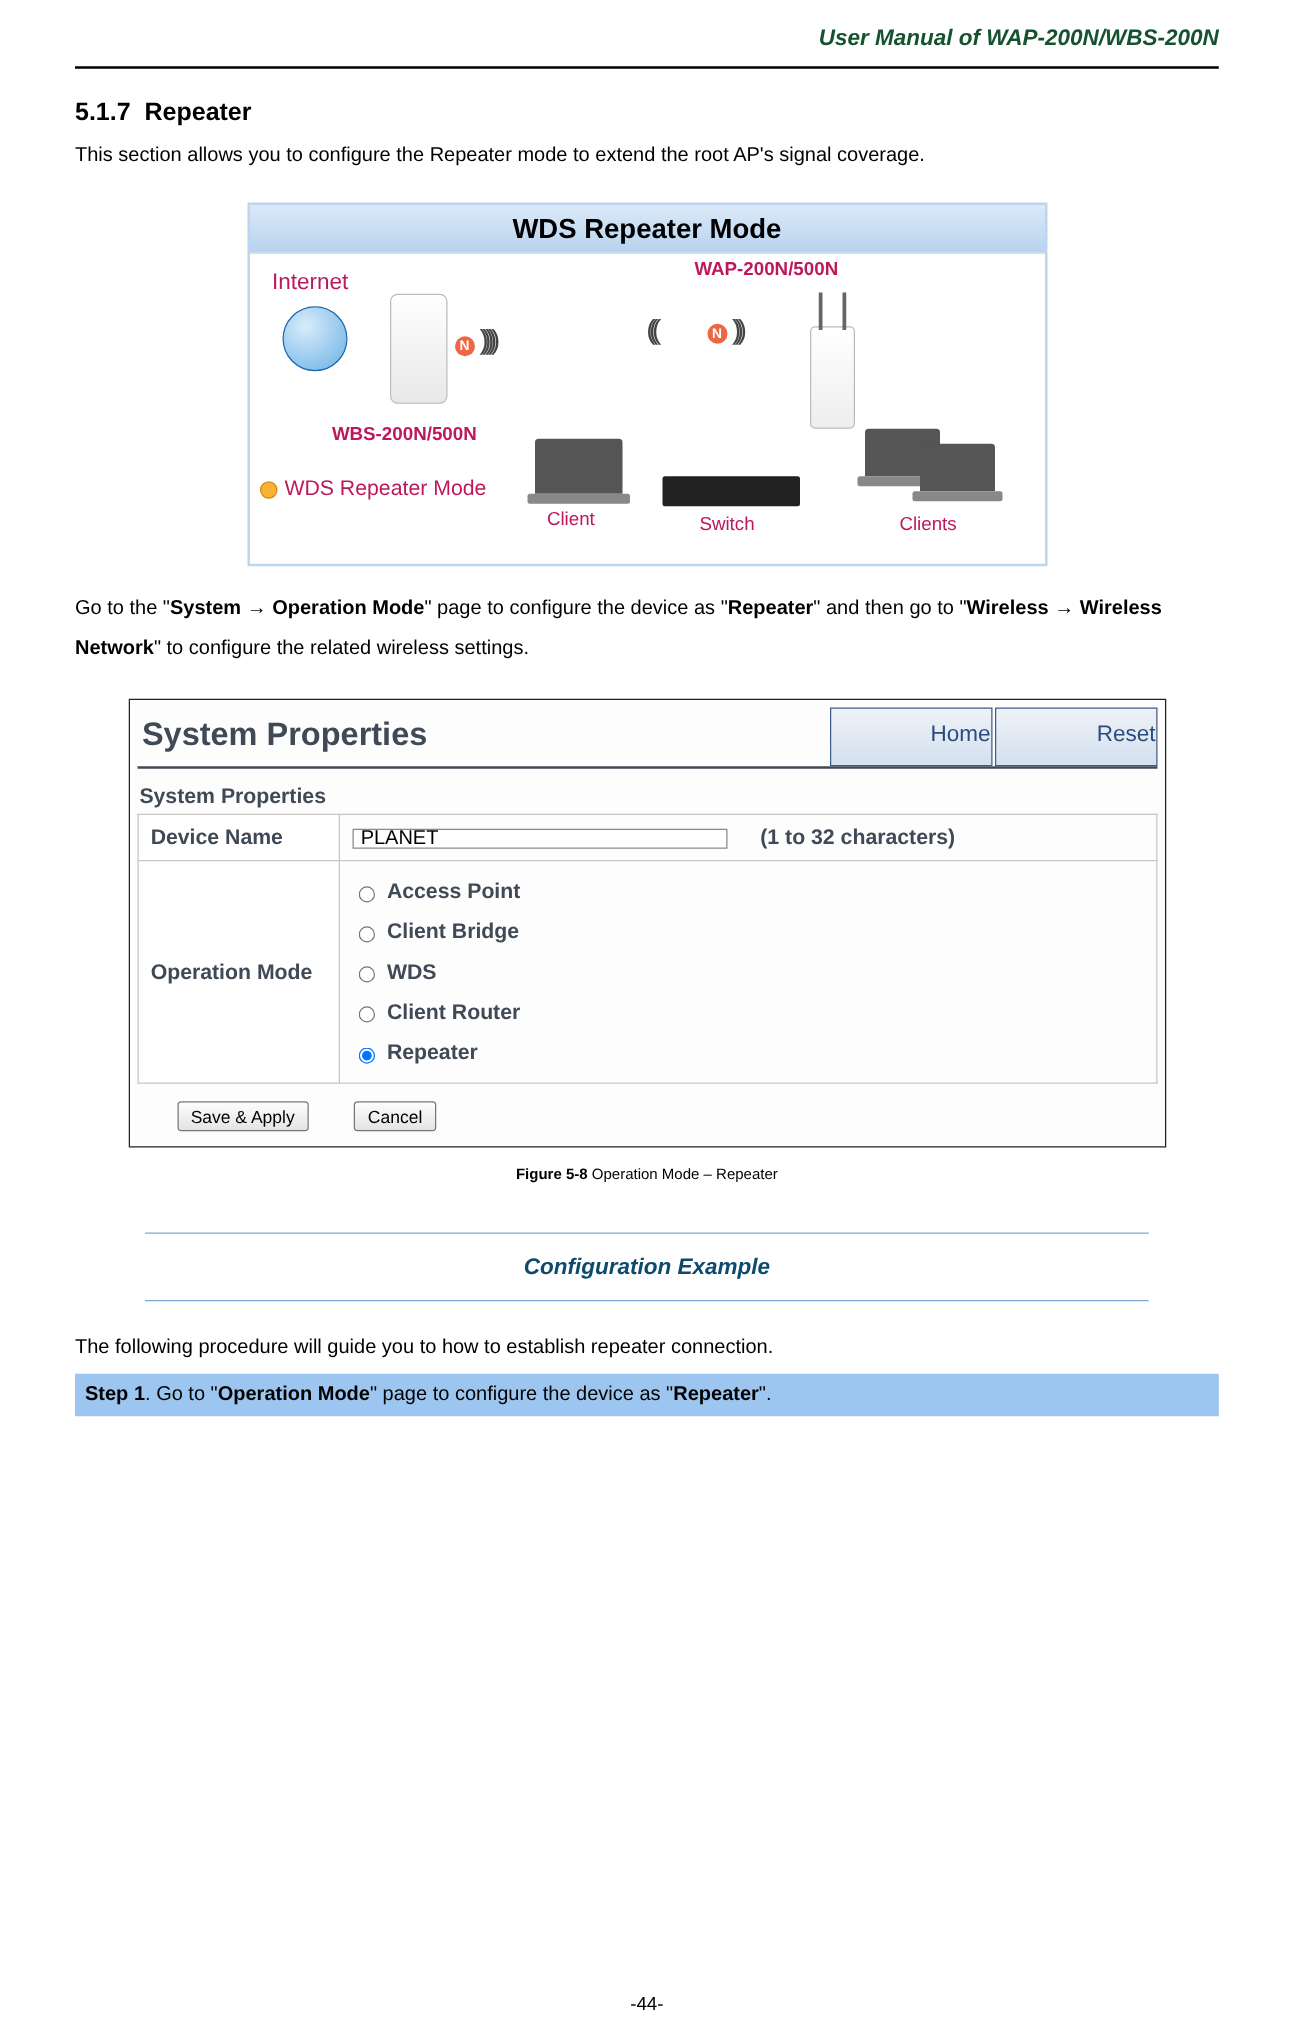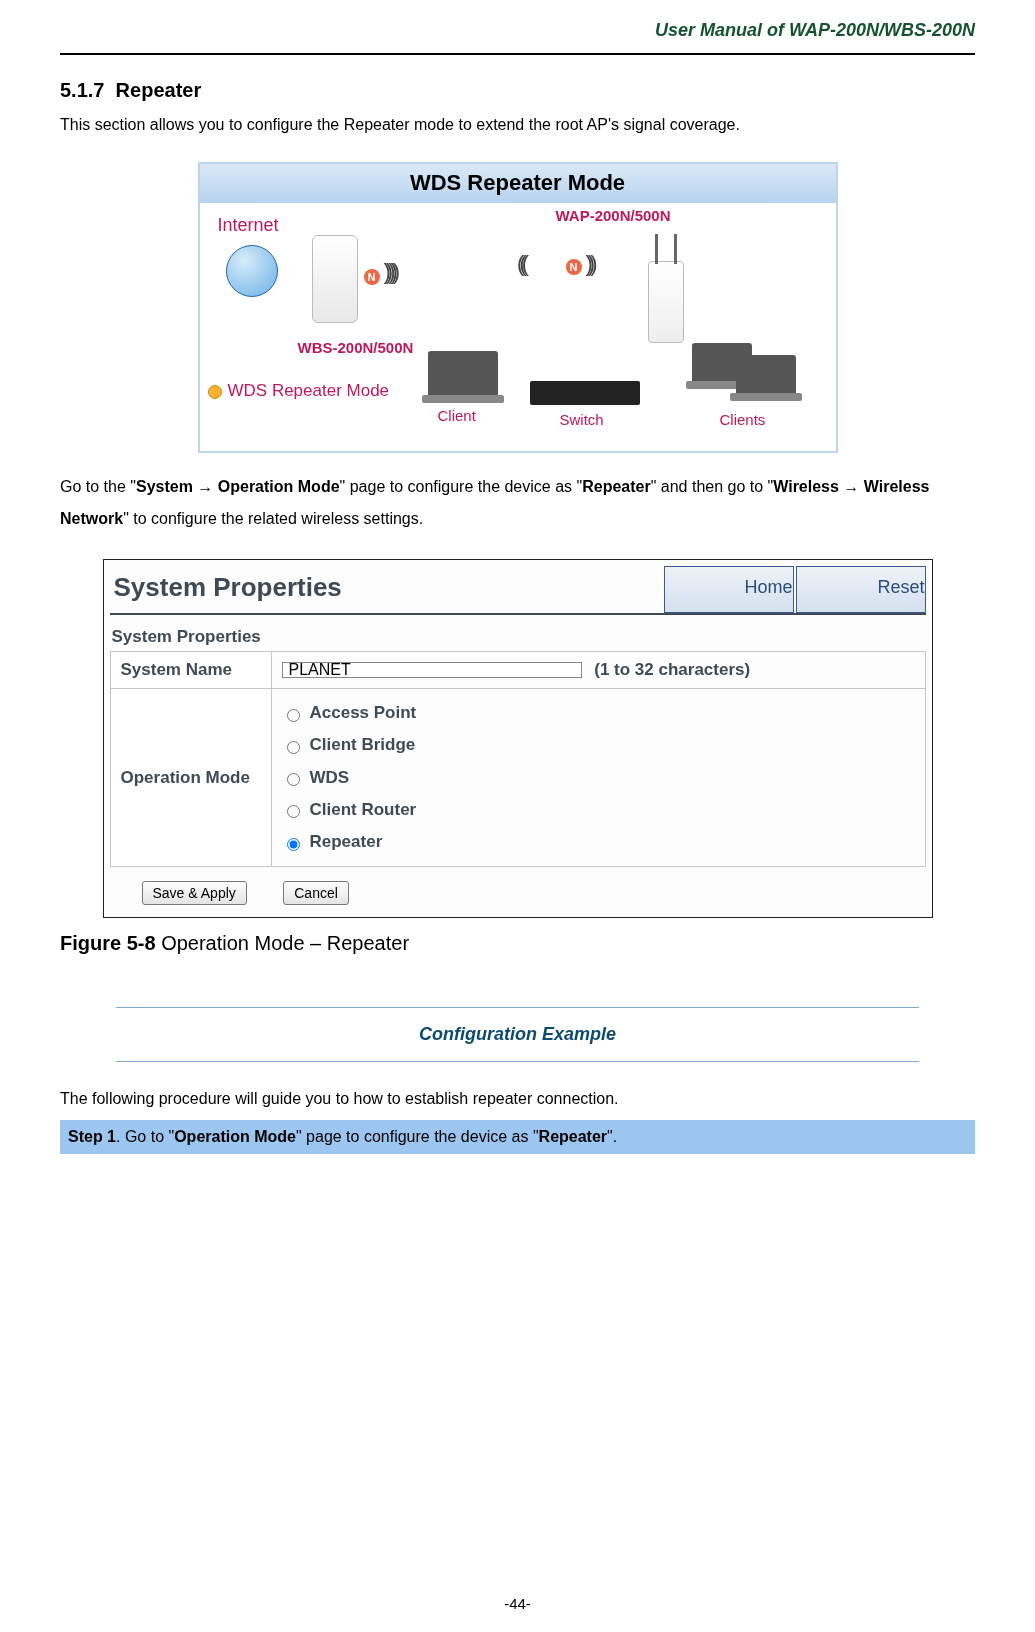--- a/index.html
+++ b/index.html
@@ -161,37 +161,37 @@
   }
   .sp-table td.lbl { width:140px; font-weight:bold; background:#fff; }
   .sp-input {
     width: 300px;
     height: 16px;
     border:1px solid #888;
     font-size:16px;
     padding:2px 6px;
     box-sizing:border-box;
   }
-  .sp-hint { margin-left:8px; font-weight:bold; color:#404a56;text-align:center; }
+  .sp-hint { margin-left:22px; font-weight:bold; color:#404a56;text-align:center; }
   .radio-list { line-height:1.9; font-weight:bold; }
   .radio-list input { margin-right:10px; vertical-align:middle; }
   .sp-actions { padding:14px 0 6px 0; }
   .btn {
     font-size:14px;
     padding:3px 10px;
     border:1px solid #777;
     background:linear-gradient(#fdfdfd,#e4e4e4);
     border-radius:3px;
     cursor:pointer;
     margin-left:32px;
   }
   .caption {
-    text-align:left;
-    font-size:20px;
-    margin:14px 0 52px 0;
+    text-align:center;
+    font-size:12px;
+    margin:14px 0 40px 0;
   }
 
   .conf-sep {
     border-top:1px solid #7fa8d8;
     margin: 0 56px;
   }
   .conf-title {
     text-align:center;
     color:#0c4a6e;
     font-style:italic;
@@ -232,21 +232,21 @@
   <div class="diagram-box">
     <div class="diagram-title">WDS Repeater Mode</div>
     <div class="diagram-body">
       <span class="dlabel" style="left:18px;top:12px;font-size:18px;">Internet</span>
       <div class="globe" style="left:26px;top:42px;"></div>
 
       <div class="ap-shape" style="left:112px;top:32px;"></div>
       <span class="nbadge" style="left:164px;top:66px;">N</span>
       <span class="waves" style="left:184px;top:56px;">)))))</span>
 
-      <span class="dlabel bold" style="left:98px;top:136px;">WBS-200N/500N</span>
+      <span class="dlabel bold" style="left:66px;top:136px;">WBS-200N/500N</span>
 
       <span class="dlabel" style="left:8px;top:178px;font-size:17px;"><span class="mode-dot"></span><span>WDS Repeater Mode</span></span>
 
       <div class="laptop" style="left:228px;top:148px;"></div>
       <span class="dlabel" style="left:238px;top:204px;">Client</span>
 
       <span class="waves" style="left:322px;top:48px;transform:scaleX(-1);">)))</span>
       <span class="nbadge" style="left:366px;top:56px;">N</span>
       <span class="waves" style="left:386px;top:48px;">)))</span>
 
@@ -273,21 +273,21 @@
   <div class="screenshot">
     <div class="sp-header">
       <div class="sp-title">System Properties</div>
       <div class="sp-btn">Home</div>
       <div class="sp-btn">Reset</div>
     </div>
     <div class="sp-subtitle">System Properties</div>
     <table class="sp-table">
       <tbody>
           <tr>
-        <td class="lbl">System Name</td>
+        <td class="lbl">Device Name</td>
         <td>
           <input class="sp-input" type="text" value="PLANET" style="">
           <span class="sp-hint">(1 to 32 characters)</span>
         </td>
       </tr>
       <tr>
         <td class="lbl">Operation Mode</td>
         <td>
           <div class="radio-list">
             <div><input type="radio" name="om" style=""><span>Access Point</span></div>

